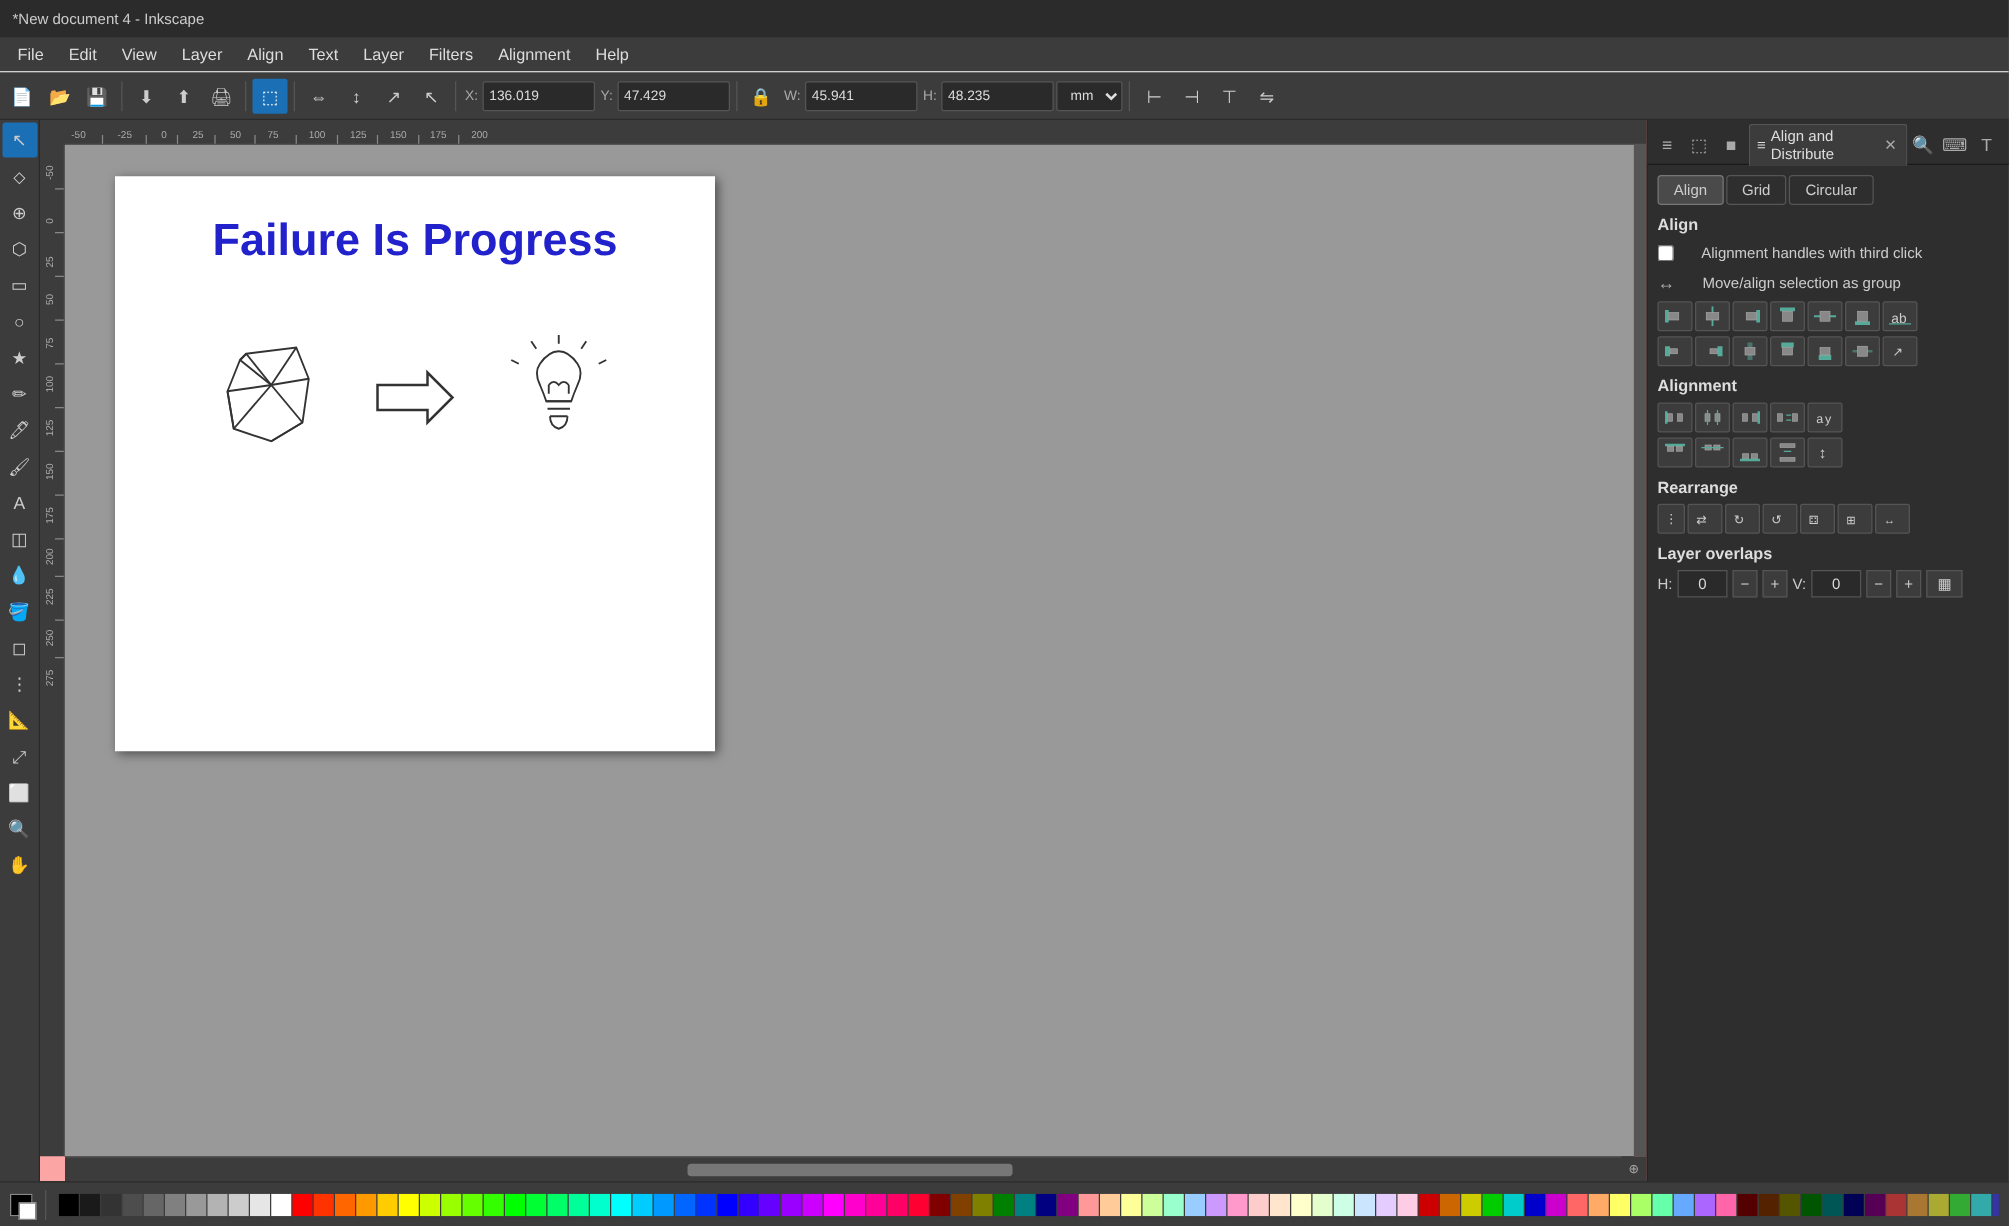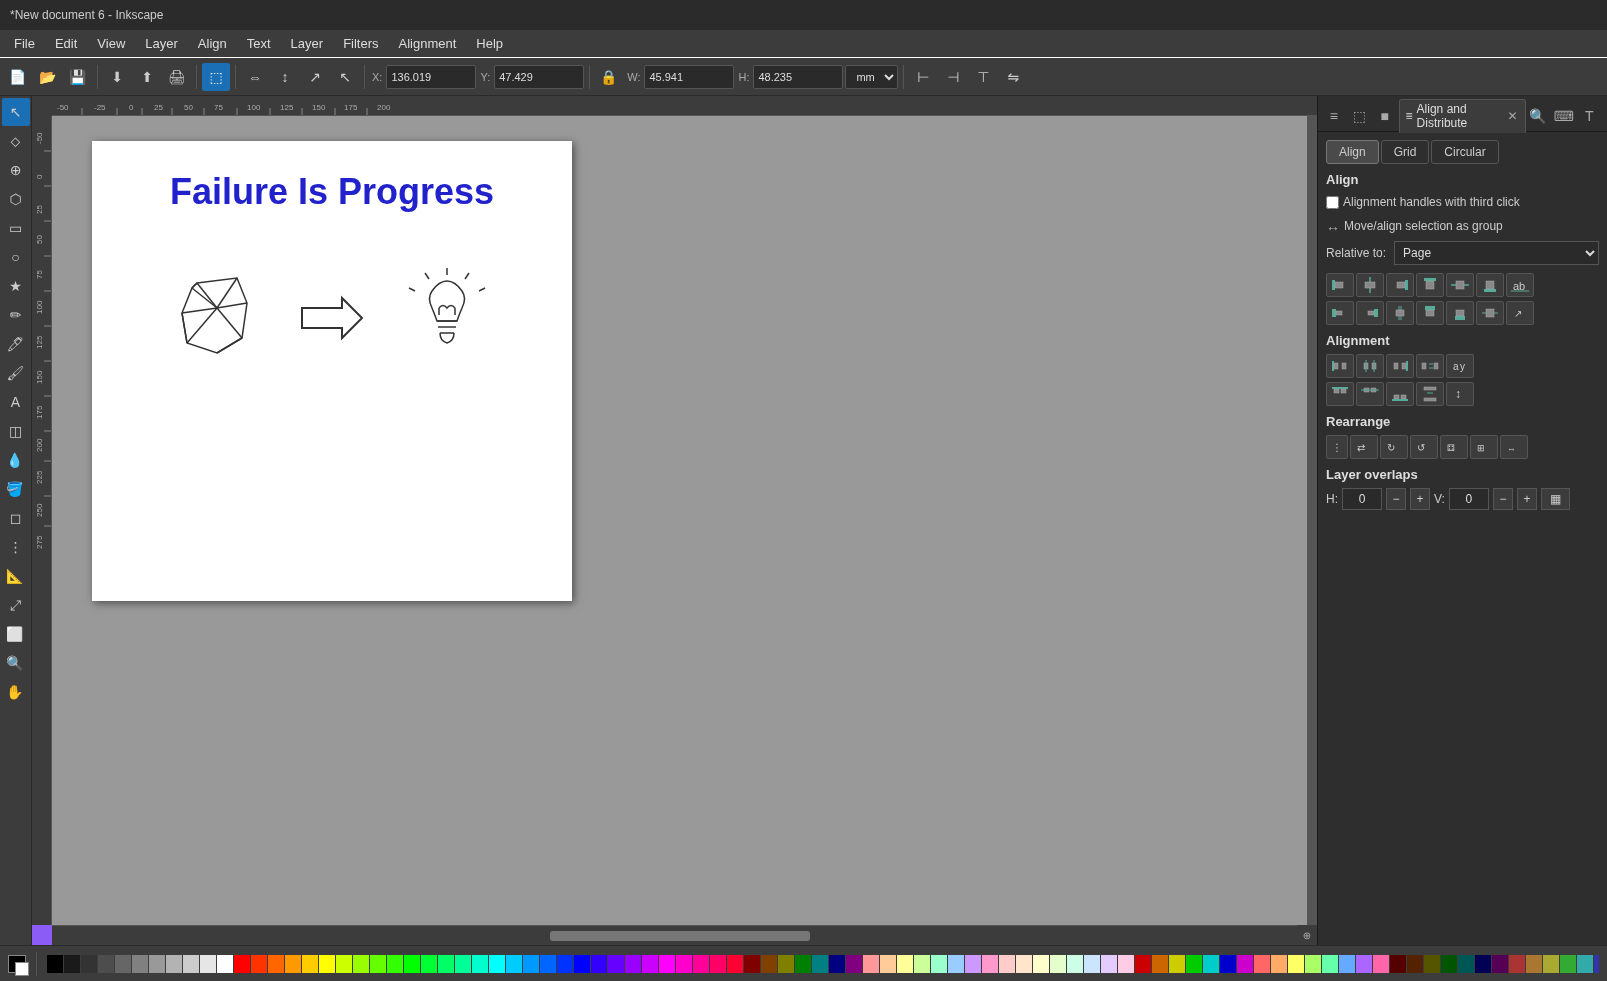--- a/index.html
+++ b/index.html
@@ -109,21 +109,21 @@
       justify-content: center;
       font-size: 14px;
       border-radius: 2px;
     }
     .tool-btn.active { background: #1a6fb5; }
 
     
     #canvas-area {
       flex: 1;
       position: relative;
-      background: #8b5cf6;
+      background: #fca5a5;
       overflow: hidden;
     }
     #ruler-top {
       position: absolute;
       top: 0; left: 20px; right: 0;
       height: 20px;
       background: #3c3c3c;
       border-bottom: 1px solid #555;
       overflow: hidden;
       display: flex;
@@ -261,21 +261,21 @@
     }
     .section-label {
       color: #ddd;
       font-size: 13px;
       font-weight: bold;
       margin: 8px 0 6px 0;
     }
     .option-row {
       display: flex;
       align-items: center;
-      gap: 4px;
+      gap: 22px;
       margin-bottom: 5px;
       padding: 2px 0;
     }
     .option-row input[type=checkbox] { cursor: pointer; }
     .option-text { color: #ccc; font-size: 12px; }
     .relative-row {
       display: flex;
       align-items: center;
       gap: 8px;
       margin-bottom: 8px;
@@ -368,21 +368,21 @@
       justify-content: center;
       gap: 30px;
       margin-top: 50px;
       padding: 0 20px;
     }
   </style>
 </head>
 <body>
 
 <div id="titlebar">
-  <span>*New document 6 - Inkscape</span>
+  <span>*New document 4 - Inkscape</span>
 </div>
 
 <div id="menubar">
   <span class="menu-item">File</span>
   <span class="menu-item">Edit</span>
   <span class="menu-item">View</span>
   <span class="menu-item">Layer</span>
   <span class="menu-item">Align</span>
   <span class="menu-item">Text</span>
   <span class="menu-item">Layer</span>
@@ -605,32 +605,20 @@
 
       <div class="option-row">
         <input type="checkbox" style="">
         <span class="option-text">Alignment handles with third click</span>
       </div>
       <div class="option-row">
         <span style="font-size:14px;color:#aaa;">↔</span>
         <span class="option-text">Move/align selection as group</span>
       </div>
 
-      <div class="relative-row">
-        <span class="relative-label">Relative to:</span>
-        <select class="relative-select">
-          <option>Page</option>
-          <option>Drawing</option>
-          <option>Selection</option>
-          <option>First selected</option>
-          <option>Last selected</option>
-          <option>Biggest object</option>
-          <option>Smallest object</option>
-        </select>
-      </div>
 
       <div style="display:flex;gap:2px;margin-bottom:4px;">
         <button class="align-btn" title="Align left edges">
           <svg width="18" height="16" viewBox="0 0 18 16">
               <rect x="1" y="3" width="3" height="10" fill="#5a9"></rect>
               <rect x="4" y="5" width="8" height="6" fill="#888" stroke="#aaa" stroke-width="0.5"></rect>
             </svg>
         </button>
         <button class="align-btn" title="Center on vertical axis">
           <svg width="18" height="16" viewBox="0 0 18 16">

